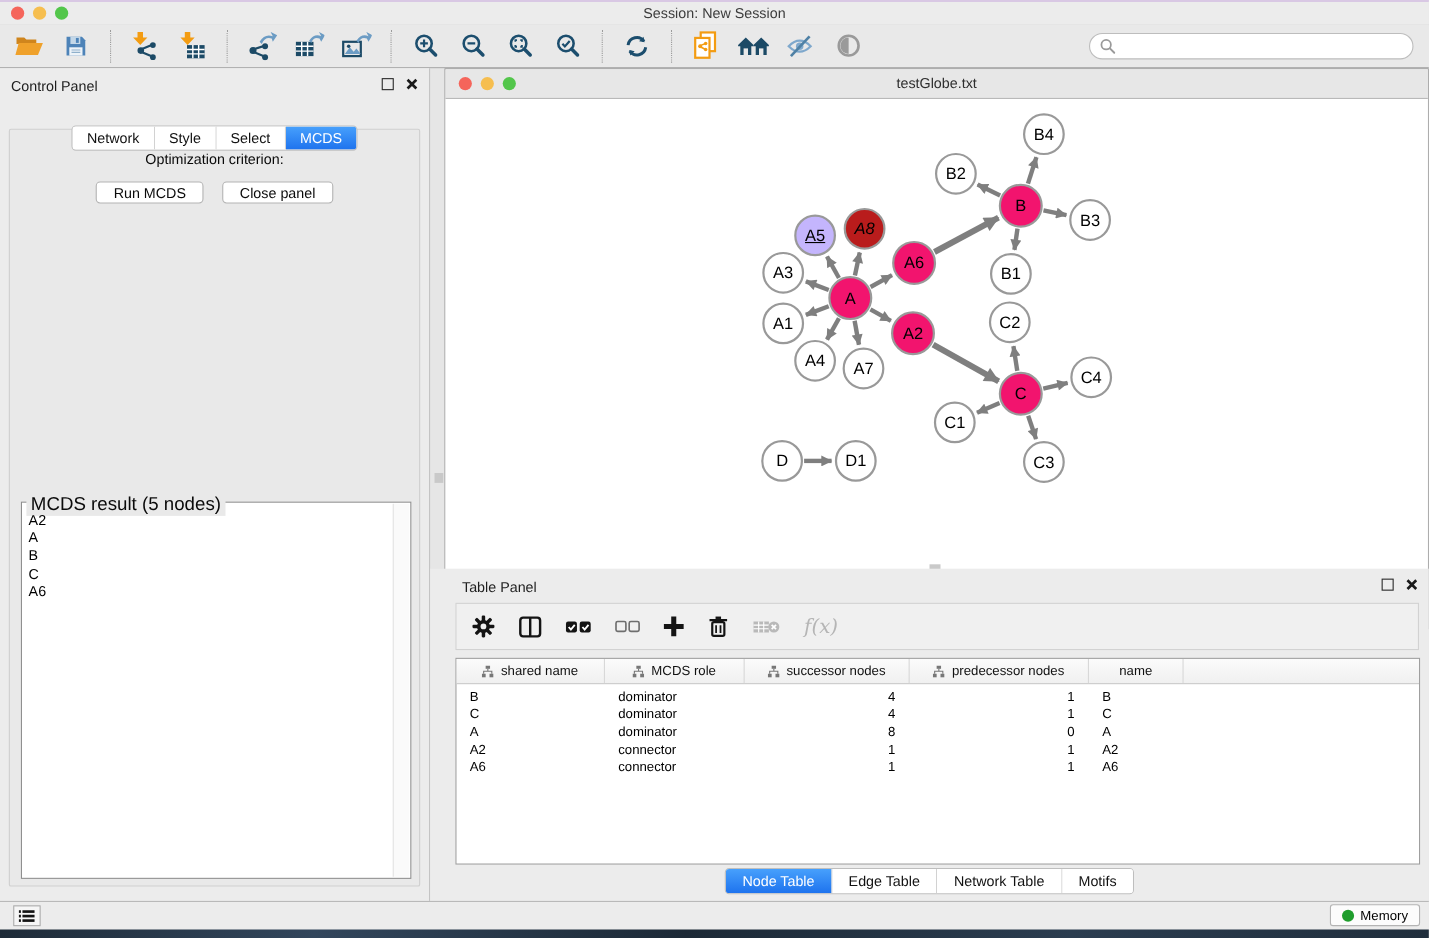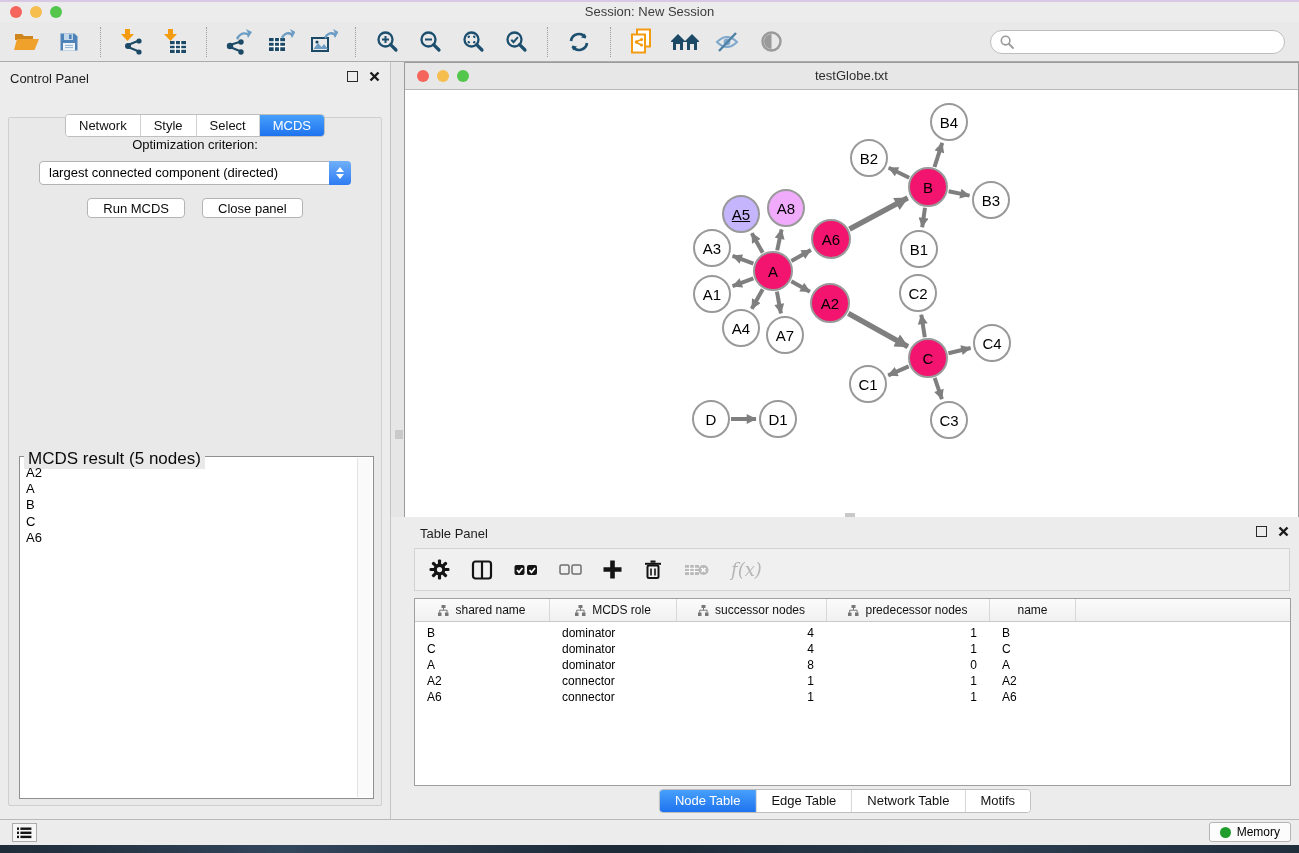--- a/index.html
+++ b/index.html
@@ -262,31 +262,20 @@
       </svg>
   </div>
   <div class="seg-group cp-tabs">
       <div class="seg-tab">Network</div>
       <div class="seg-tab">Style</div>
       <div class="seg-tab">Select</div>
       <div class="seg-tab selected">MCDS</div>
     </div>
   <div class="cp-box">
     <div class="opt-label">Optimization criterion:</div>
-    <div class="dropdown">
-      <span>largest connected component (directed)</span>
-      <span class="dd-btn">
-        <svg width="8" height="5" viewBox="0 0 8 5">
-            <path d="M0 5 4 0 8 5Z" fill="#fff"></path>
-          </svg>
-        <svg width="8" height="5" viewBox="0 0 8 5">
-            <path d="M0 0 4 5 8 0Z" fill="#fff"></path>
-          </svg>
-      </span>
-    </div>
     <div class="btn-row">
       <button class="mac-btn">Run MCDS</button>
       <button class="mac-btn">Close panel</button>
     </div>
     <div class="result-fieldset">
       <span class="result-legend">MCDS result (5 nodes)</span>
       <div class="result-list">
           <div>A2</div>
           <div>A</div>
           <div>B</div>
@@ -335,21 +324,21 @@
         <line x1="326.0" y1="329.0" x2="351.0" y2="329.0" stroke="#7F7F7F" stroke-width="4" marker-end="url(#arw)"></line>
       </svg>
   <div class="gnode member" style="left: 348px; top: 161px; width: 40px; height: 40px; background: rgb(242, 20, 110); border-color: rgb(153, 153, 153); color: rgb(0, 0, 0);">A</div>
       <div class="gnode" style="left: 288px; top: 185px; width: 38px; height: 38px; background: rgb(255, 255, 255); border-color: rgb(153, 153, 153); color: rgb(0, 0, 0);">A1</div>
       <div class="gnode member" style="left: 405px; top: 193px; width: 40px; height: 40px; background: rgb(242, 20, 110); border-color: rgb(153, 153, 153); color: rgb(0, 0, 0);">A2</div>
       <div class="gnode" style="left: 288px; top: 139px; width: 38px; height: 38px; background: rgb(255, 255, 255); border-color: rgb(153, 153, 153); color: rgb(0, 0, 0);">A3</div>
       <div class="gnode" style="left: 317px; top: 219px; width: 38px; height: 38px; background: rgb(255, 255, 255); border-color: rgb(153, 153, 153); color: rgb(0, 0, 0);">A4</div>
       <div class="gnode" style="left: 317px; top: 105px; width: 38px; height: 38px; background: #c4b5fd; border-color: rgb(153, 153, 153); color: rgb(0, 0, 0); text-decoration: underline;">A5</div>
       <div class="gnode member" style="left: 406px; top: 129px; width: 40px; height: 40px; background: rgb(242, 20, 110); border-color: rgb(153, 153, 153); color: rgb(0, 0, 0);">A6</div>
       <div class="gnode" style="left: 361px; top: 226px; width: 38px; height: 38px; background: rgb(255, 255, 255); border-color: rgb(153, 153, 153); color: rgb(0, 0, 0);">A7</div>
-      <div class="gnode" style="left: 362px; top: 99px; width: 38px; height: 38px; background: #f0abfc; border-color: rgb(153, 153, 153); color: rgb(0, 0, 0);">A8</div>
+      <div class="gnode" style="left: 362px; top: 99px; width: 38px; height: 38px; background: #b91c1c; border-color: rgb(153, 153, 153); color: rgb(0, 0, 0); font-style: italic;">A8</div>
       <div class="gnode member" style="left: 503px; top: 77px; width: 40px; height: 40px; background: rgb(242, 20, 110); border-color: rgb(153, 153, 153); color: rgb(0, 0, 0);">B</div>
       <div class="gnode" style="left: 495px; top: 140px; width: 38px; height: 38px; background: rgb(255, 255, 255); border-color: rgb(153, 153, 153); color: rgb(0, 0, 0);">B1</div>
       <div class="gnode" style="left: 445px; top: 49px; width: 38px; height: 38px; background: rgb(255, 255, 255); border-color: rgb(153, 153, 153); color: rgb(0, 0, 0);">B2</div>
       <div class="gnode" style="left: 567px; top: 91px; width: 38px; height: 38px; background: rgb(255, 255, 255); border-color: rgb(153, 153, 153); color: rgb(0, 0, 0);">B3</div>
       <div class="gnode" style="left: 525px; top: 13px; width: 38px; height: 38px; background: rgb(255, 255, 255); border-color: rgb(153, 153, 153); color: rgb(0, 0, 0);">B4</div>
       <div class="gnode member" style="left: 503px; top: 248px; width: 40px; height: 40px; background: rgb(242, 20, 110); border-color: rgb(153, 153, 153); color: rgb(0, 0, 0);">C</div>
       <div class="gnode" style="left: 444px; top: 275px; width: 38px; height: 38px; background: rgb(255, 255, 255); border-color: rgb(153, 153, 153); color: rgb(0, 0, 0);">C1</div>
       <div class="gnode" style="left: 494px; top: 184px; width: 38px; height: 38px; background: rgb(255, 255, 255); border-color: rgb(153, 153, 153); color: rgb(0, 0, 0);">C2</div>
       <div class="gnode" style="left: 525px; top: 311px; width: 38px; height: 38px; background: rgb(255, 255, 255); border-color: rgb(153, 153, 153); color: rgb(0, 0, 0);">C3</div>
       <div class="gnode" style="left: 568px; top: 234px; width: 38px; height: 38px; background: rgb(255, 255, 255); border-color: rgb(153, 153, 153); color: rgb(0, 0, 0);">C4</div>

